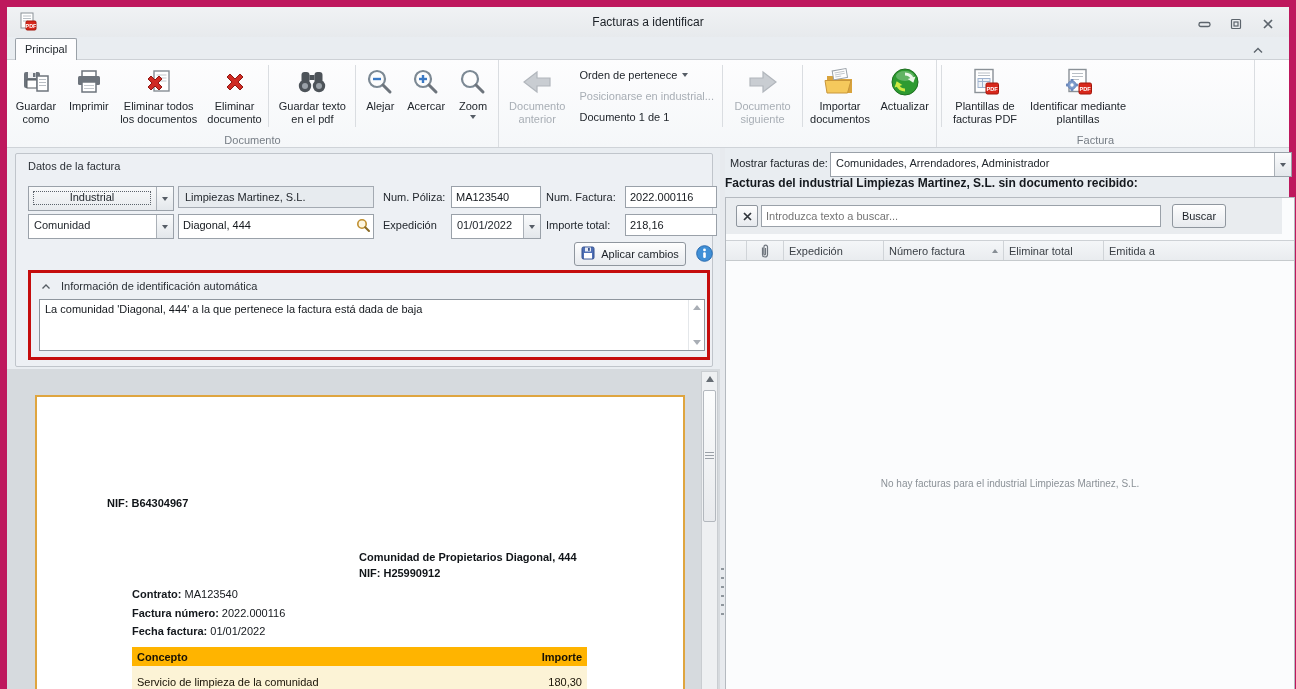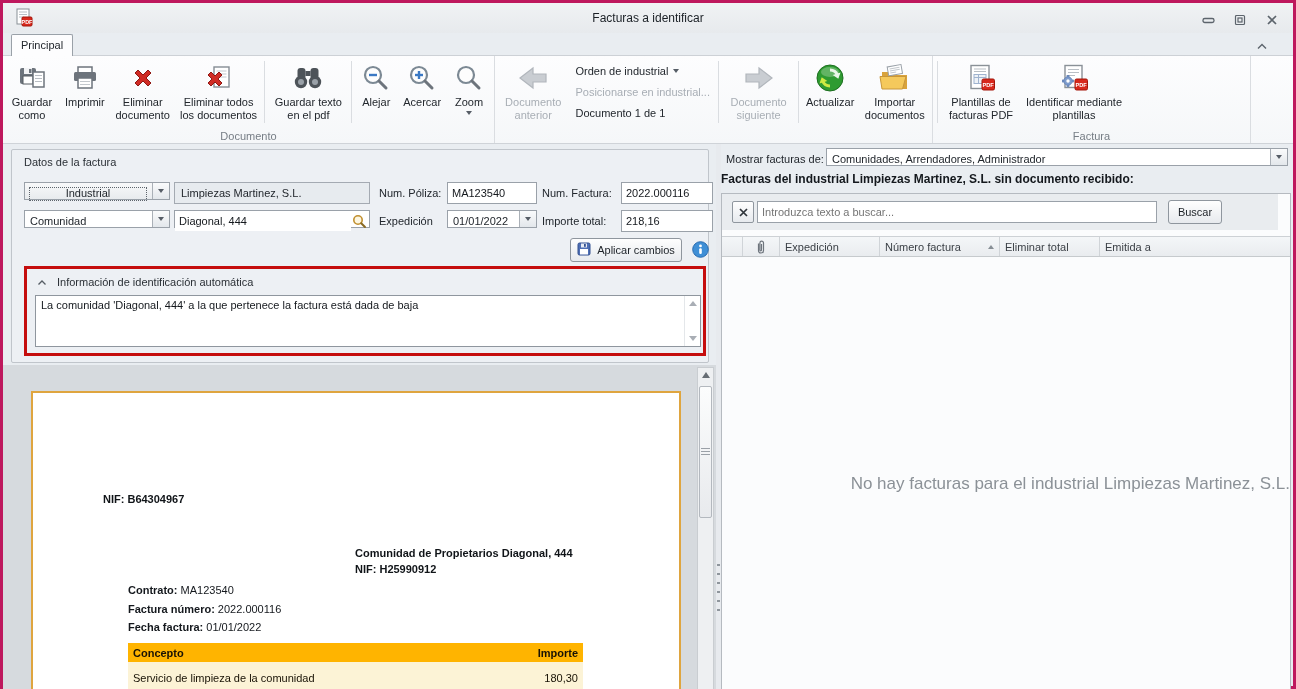--- a/index.html
+++ b/index.html
@@ -1,19 +1,19 @@
 <!DOCTYPE html>
 <html><head>
 <meta charset="utf-8">
 <style>
   * { box-sizing:border-box; margin:0; padding:0; }
   html,body { width:1296px; height:689px; }
   body { position:relative; font-family:"Liberation Sans",sans-serif; font-size:11px; color:#22272d; background:#e9edf1; overflow:hidden; }
   .abs { position:absolute; }
-  .window { position:absolute; inset:0; border:3px solid #be185d; background:#e9edf1; }
+  .window { position:absolute; inset:0; border:7px solid #be185d; background:#e9edf1; }
 
   
   .titlebar { position:absolute; left:0; top:0; width:100%; height:30px; background:linear-gradient(#f0f2f4,#e7eaed); }
   .title { position:absolute; left:0; top:8px; width:100%; text-align:center; font-size:12px; color:#1b2026; }
   .winbtn { position:absolute; top:8px; width:22px; height:18px; display:flex; align-items:center; justify-content:center; }
 
   
   .tabstrip { position:absolute; left:0; top:30px; width:100%; height:22px; }
   .tab { position:absolute; left:8px; top:1px; width:62px; height:22px; background:#fdfdfe; border:1px solid #9aa1a8; border-bottom:none; border-radius:2px 2px 0 0; text-align:center; line-height:20px; z-index:3; }
   .ribbon-collapse { position:absolute; right:22px; top:6px; width:18px; height:13px; display:flex; align-items:center; justify-content:center; }
@@ -32,21 +32,21 @@
   .srow { height:20px; display:flex; align-items:center; gap:5px; font-size:11px; }
   .srow.disabled { color:#a8aeb5; }
   .caret-down { display:inline-block; width:0; height:0; border-left:3.5px solid transparent; border-right:3.5px solid transparent; border-top:4px solid #565d66; vertical-align:middle; }
 
   
   .groupbox { position:absolute; left:8px; top:146px; width:698px; height:214px; border:1px solid #c0c5cb; border-radius:2px; background:#edf0f4; }
   .gb-caption { position:absolute; left:12px; top:6px; font-size:11px; color:#2b3036; }
   .flabel { position:absolute; height:22px; line-height:22px; font-size:11px; white-space:nowrap; }
   .tinput { position:absolute; height:22px; border:1px solid #9aa1a9; background:#fff; font:11px "Liberation Sans",sans-serif; padding:0 4px; color:#14181d; }
   .rofield { position:absolute; height:22px; background:#e7ebef; border:1px solid #a4aab2; line-height:20px; padding:0 6px; overflow:hidden; white-space:nowrap; }
-  .combo { position:absolute; height:18px; border:1px solid #9aa1a9; background:#fff; }
+  .combo { position:absolute; height:25px; border:1px solid #9aa1a9; background:#fff; }
   .combo .val { position:absolute; left:5px; right:19px; top:0; height:20px; line-height:20px; overflow:hidden; white-space:nowrap; }
   .dropbtn { position:absolute; right:0; top:0; bottom:0; width:17px; background:linear-gradient(#fafbfc,#e3e7eb); border-left:1px solid #aab0b7; display:flex; align-items:center; justify-content:center; }
   .combo-btnstyle { background:linear-gradient(#f8f9fa,#e8ebee); }
   .combo-btnstyle .val { text-align:center; outline:1px dotted #5d646c; outline-offset:-3px; left:2px; right:20px; top:2px; height:18px; line-height:17px; }
   .btn3d { background:linear-gradient(#fefefe,#e7eaee); border:1px solid #8f969e; border-radius:3px; display:flex; align-items:center; justify-content:center; gap:6px; font-size:11px; color:#1c2127; }
 
   
   .redbox { position:absolute; left:12px; top:116px; width:682px; height:90px; border:3px solid #c50d0d; background:#edf0f4; }
   .redbox-header { position:absolute; left:0; top:2px; height:22px; display:flex; align-items:center; gap:10px; padding-left:10px; font-size:11px; color:#2b3036; }
   .msgarea { position:absolute; left:8px; top:26px; width:666px; height:52px; background:#fff; border:1px solid #8f969e; }
@@ -73,21 +73,21 @@
   .splitter { position:absolute; left:713px; top:141px; width:5px; height:548px; background:#e7eaee; }
   .vdots { position:absolute; left:1px; top:420px; width:3px; height:48px; background:repeating-linear-gradient(to bottom,#8f969d 0 2px,transparent 2px 9px); }
 
   
   .rpanel { position:absolute; left:718px; top:141px; width:578px; height:548px; }
   .listbox { position:absolute; left:0px; top:49px; width:570px; height:499px; border:1px solid #b5bac0; background:#fbfcfd; }
   .searchstrip { position:absolute; left:0; top:0; right:12px; height:36px; background:#e9ecef; }
   .gridhead { position:absolute; left:0; top:42px; right:0; height:21px; background:linear-gradient(#f4f6f8,#e9ecef); border-top:1px solid #cdd1d5; border-bottom:1px solid #c6cacd; }
   .hcell { position:absolute; top:0; height:19px; border-right:1px solid #d0d4d8; display:flex; align-items:center; padding:0 5px; font-size:11px; color:#3a3f45; }
   .tri-up { width:0; height:0; border-left:3.5px solid transparent; border-right:3.5px solid transparent; border-bottom:4px solid #878e95; }
-  .emptymsg { position:absolute; left:0; right:0; top:280px; text-align:right; color:#8b9197; font-size:17px; }
+  .emptymsg { position:absolute; left:0; right:0; top:280px; text-align:center; color:#8b9197; font-size:10px; }
 </style>
 </head>
 <body>
 
 <div class="window">
 
   <div class="titlebar">
     <span class="abs" style="left:12px;top:5px">
       <svg width="18" height="20" viewBox="0 0 18 20">
           <rect x="2" y="1" width="12" height="15" fill="#fff" stroke="#8a9197"></rect>
@@ -145,37 +145,37 @@
           <span class="ricon">
               <svg width="30" height="30" viewBox="0 0 30 30">
                 <rect x="8" y="4" width="14" height="6" fill="#fff" stroke="#6d747c" stroke-width="1.5"></rect>
                 <rect x="4" y="9" width="22" height="9" rx="1.5" fill="#6d747c"></rect>
                 <rect x="8" y="15" width="14" height="10" fill="#fff" stroke="#6d747c" stroke-width="1.5"></rect>
                 <path d="M10 18.5h10M10 21.5h10" stroke="#c3c8cd" stroke-width="1.2"></path>
               </svg>
             </span>
           <div class="rlabel-wrap"><span>Imprimir</span></div>
         </div>
-        <div class="rbtn" style="width:64px">
-          <span class="ricon">
-              <svg width="30" height="30" viewBox="0 0 30 30">
-                <path d="M7 10 L10 7 L15 12 L20 7 L23 10 L18 15 L23 20 L20 23 L15 18 L10 23 L7 20 L12 15 Z" fill="#cf2b24" stroke="#8f1712"></path>
-              </svg>
-            </span>
-          <div class="rlabel-wrap"><span>Eliminar documento</span></div>
-        </div>
         <div class="rbtn" style="width:88px">
           <span class="ricon">
               <svg width="30" height="30" viewBox="0 0 30 30">
                 <rect x="10" y="4" width="15" height="20" fill="#fff" stroke="#868d94" stroke-width="1.4"></rect>
                 <path d="M12.5 8h10M12.5 11h10M12.5 14h10" stroke="#c3c8cd" stroke-width="1.2"></path>
                 <path d="M4 12 L7 9 L11 13 L15 9 L18 12 L14 16 L18 20 L15 23 L11 19 L7 23 L4 20 L8 16 Z" fill="#cf2b24" stroke="#8f1712"></path>
               </svg>
             </span>
           <div class="rlabel-wrap"><span>Eliminar todos los documentos</span></div>
+        </div>
+        <div class="rbtn" style="width:64px">
+          <span class="ricon">
+              <svg width="30" height="30" viewBox="0 0 30 30">
+                <path d="M7 10 L10 7 L15 12 L20 7 L23 10 L18 15 L23 20 L20 23 L15 18 L10 23 L7 20 L12 15 Z" fill="#cf2b24" stroke="#8f1712"></path>
+              </svg>
+            </span>
+          <div class="rlabel-wrap"><span>Eliminar documento</span></div>
         </div>
         <div class="rsep"></div>
         <div class="rbtn" style="width:82px">
           <span class="ricon">
               <svg width="34" height="30" viewBox="0 0 34 30">
                 <rect x="6.5" y="5" width="8" height="11" rx="3" fill="#4d5359"></rect>
                 <rect x="19.5" y="5" width="8" height="11" rx="3" fill="#4d5359"></rect>
                 <rect x="14.5" y="8" width="5" height="5" fill="#4d5359"></rect>
                 <circle cx="10" cy="19" r="6.2" fill="#4d5359"></circle>
                 <circle cx="24" cy="19" r="6.2" fill="#4d5359"></circle>
@@ -226,65 +226,65 @@
         <div class="rbtn disabled" style="width:74px">
           <span class="ricon">
               <svg width="34" height="30" viewBox="0 0 34 30">
                 <path d="M30 11 v8 H17 v6 L4 15 L17 5 v6 z" fill="#c9cdd2" stroke="#b1b6bc" stroke-width="1.2"></path>
               </svg>
             </span>
           <div class="rlabel-wrap"><span>Documento anterior</span></div>
         </div>
         <div class="rstack" style="width:150px">
           <div class="srow">
-              <span>Orden de industrial</span>
+              <span>Orden de pertenece</span>
               <span class="caret-down"></span>
             </div>
           <div class="srow disabled">
               <span>Posicionarse en industrial...</span>
             </div>
           <div class="srow">
               <span>Documento 1 de 1</span>
             </div>
         </div>
         <div class="rsep"></div>
         <div class="rbtn disabled" style="width:76px">
           <span class="ricon">
               <svg width="34" height="30" viewBox="0 0 34 30">
                 <path d="M4 11 v8 h13 v6 L30 15 L17 5 v6 z" fill="#c9cdd2" stroke="#b1b6bc" stroke-width="1.2"></path>
               </svg>
             </span>
           <div class="rlabel-wrap"><span>Documento siguiente</span></div>
         </div>
         <div class="rsep"></div>
+        <div class="rbtn" style="width:72px">
+          <span class="ricon">
+              <svg width="34" height="30" viewBox="0 0 34 30">
+                <path d="M4 9 h10 l2 3 h13 v14 H4 z" fill="#d9a33c"></path>
+                <g transform="rotate(-10 18 8)">
+                  <rect x="10" y="2.5" width="14" height="9" fill="#fff" stroke="#9aa1a8"></rect>
+                  <path d="M12 5h10M12 7h10M12 9h6" stroke="#c3c8cd"></path>
+                </g>
+                <path d="M2 13.5 h26 l-3.5 12.5 H4 z" fill="#f5c95c" stroke="#c8963a"></path>
+              </svg>
+            </span>
+          <div class="rlabel-wrap"><span>Importar documentos</span></div>
+        </div>
         <div class="rbtn" style="width:60px">
           <span class="ricon">
               <svg width="32" height="32" viewBox="0 0 32 32">
                 <circle cx="16" cy="16" r="13" fill="#2e9b31" stroke="#1d6f20"></circle>
                 <ellipse cx="16" cy="10" rx="9" ry="5" fill="#ffffff" opacity="0.25"></ellipse>
                 <path d="M16 8 a8 8 0 0 1 7.4 5" stroke="#eaf6e8" stroke-width="3" fill="none"></path>
                 <path d="M26.5 10.5 l-2.2 6.2 -5.6 -3.6 z" fill="#eaf6e8"></path>
                 <path d="M16 24 a8 8 0 0 1 -7.4 -5" stroke="#cfe943" stroke-width="3" fill="none"></path>
                 <path d="M5.5 21.5 l2.2 -6.2 5.6 3.6 z" fill="#cfe943"></path>
               </svg>
             </span>
           <div class="rlabel-wrap"><span>Actualizar</span></div>
-        </div>
-        <div class="rbtn" style="width:72px">
-          <span class="ricon">
-              <svg width="34" height="30" viewBox="0 0 34 30">
-                <path d="M4 9 h10 l2 3 h13 v14 H4 z" fill="#d9a33c"></path>
-                <g transform="rotate(-10 18 8)">
-                  <rect x="10" y="2.5" width="14" height="9" fill="#fff" stroke="#9aa1a8"></rect>
-                  <path d="M12 5h10M12 7h10M12 9h6" stroke="#c3c8cd"></path>
-                </g>
-                <path d="M2 13.5 h26 l-3.5 12.5 H4 z" fill="#f5c95c" stroke="#c8963a"></path>
-              </svg>
-            </span>
-          <div class="rlabel-wrap"><span>Importar documentos</span></div>
         </div>
       </div>
     </div>
 
     <div class="rgroup" style="width:318px">
       <div class="rbtns">
         <div class="rsep"></div>
         <div class="rbtn" style="width:82px">
           <span class="ricon">
               <svg width="32" height="30" viewBox="0 0 32 30">

